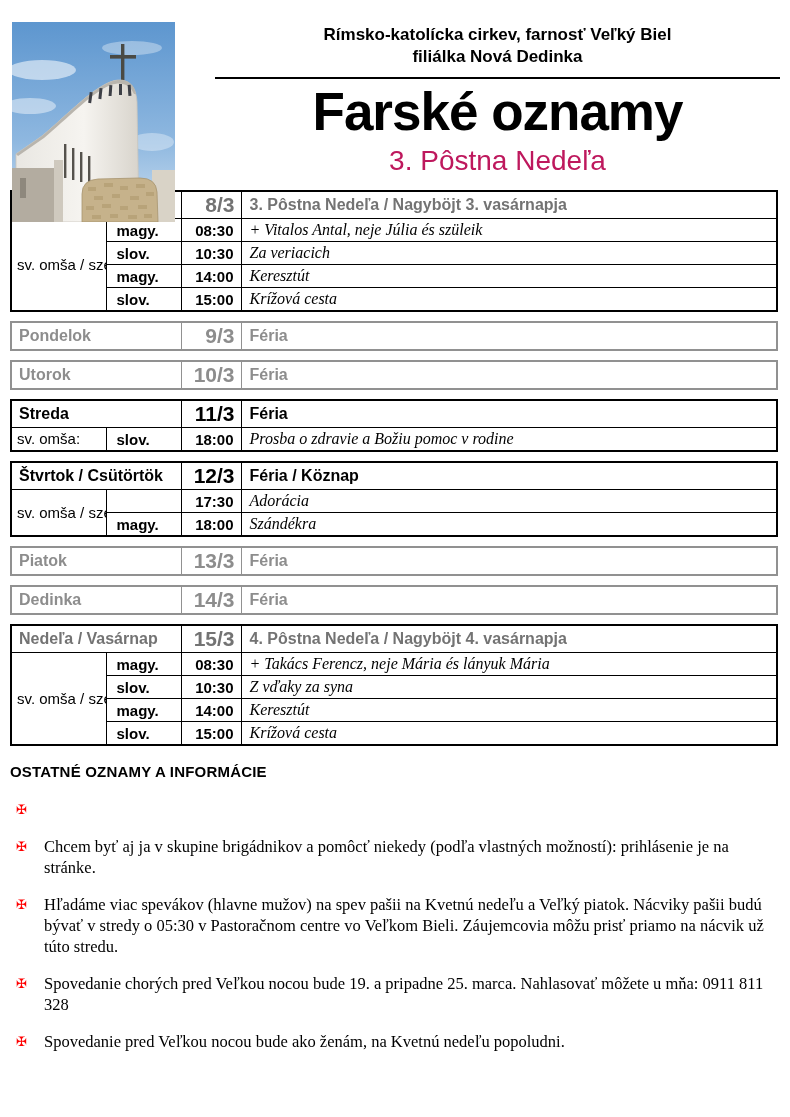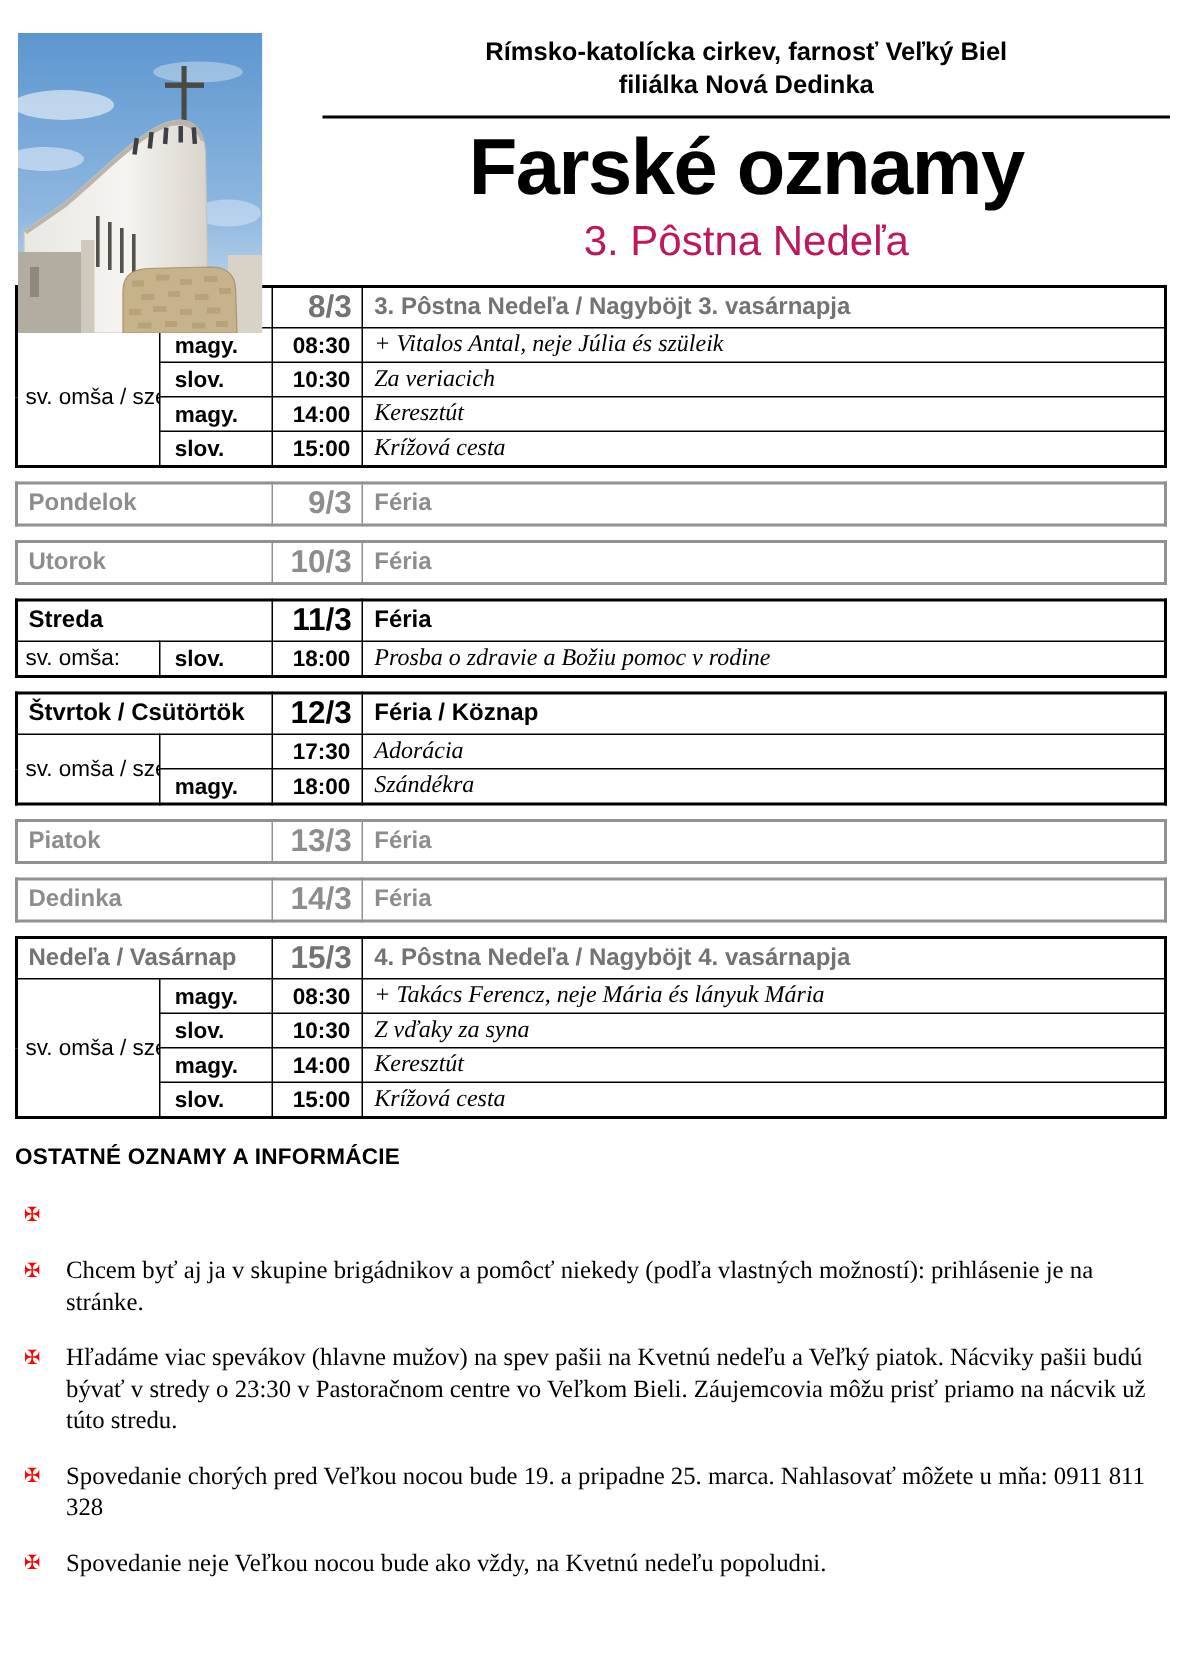--- a/index.html
+++ b/index.html
@@ -311,26 +311,26 @@
     <div id="ann-list">
         <div class="ann-item">
           <span class="ann-bullet">✠</span>
         </div>
         <div class="ann-item">
           <span class="ann-bullet">✠</span>
           <span class="ann-text">Chcem byť aj ja v skupine brigádnikov a pomôcť niekedy (podľa vlastných možností): prihlásenie je na stránke.</span>
         </div>
         <div class="ann-item">
           <span class="ann-bullet">✠</span>
-          <span class="ann-text">Hľadáme viac spevákov (hlavne mužov) na spev pašii na Kvetnú nedeľu a Veľký piatok. Nácviky pašii budú bývať v stredy o 23:30 v Pastoračnom centre vo Veľkom Bieli. Záujemcovia môžu prisť priamo na nácvik už túto stredu.</span>
+          <span class="ann-text">Hľadáme viac spevákov (hlavne mužov) na spev pašii na Kvetnú nedeľu a Veľký piatok. Nácviky pašii budú bývať v stredy o 05:30 v Pastoračnom centre vo Veľkom Bieli. Záujemcovia môžu prisť priamo na nácvik už túto stredu.</span>
         </div>
         <div class="ann-item">
           <span class="ann-bullet">✠</span>
           <span class="ann-text">Spovedanie chorých pred Veľkou nocou bude 19. a pripadne 25. marca. Nahlasovať môžete u mňa: 0911 811 328</span>
         </div>
         <div class="ann-item">
           <span class="ann-bullet">✠</span>
-          <span class="ann-text">Spovedanie neje Veľkou nocou bude ako vždy, na Kvetnú nedeľu popoludni.</span>
+          <span class="ann-text">Spovedanie pred Veľkou nocou bude ako ženám, na Kvetnú nedeľu popoludni.</span>
         </div>
       </div>
   </div>
 
 </div>
 
 </body></html>

